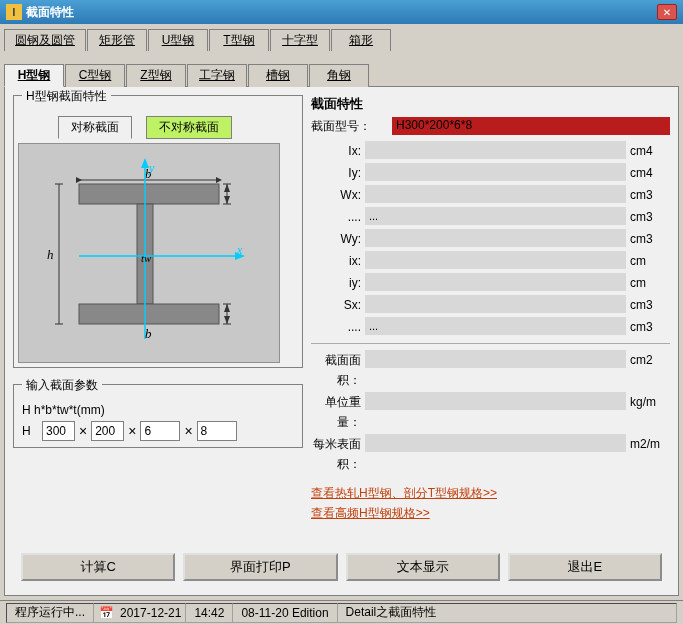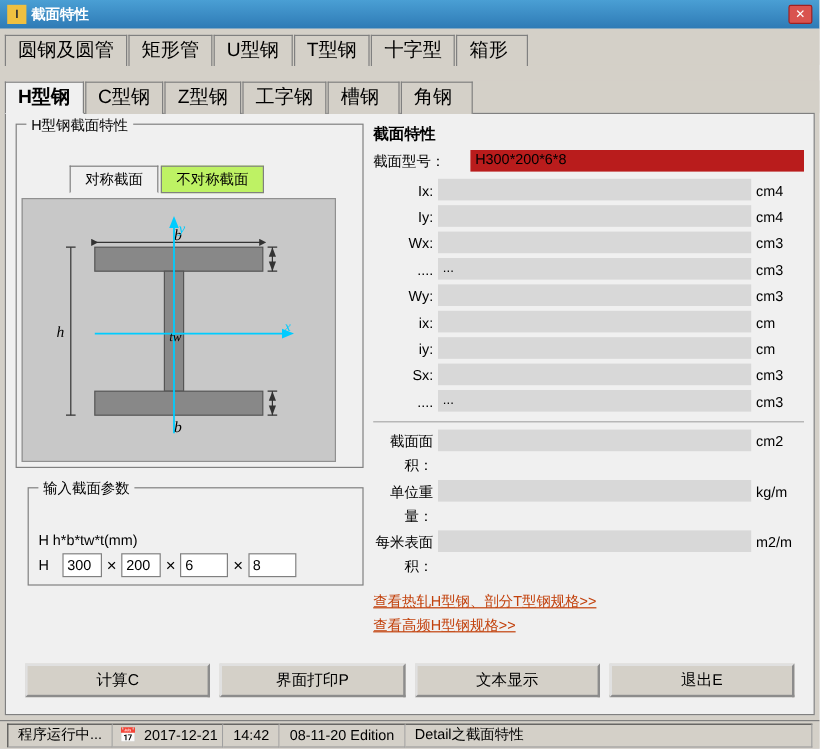--- a/index.html
+++ b/index.html
@@ -58,26 +58,28 @@
       background: #d4d0c8;
       height: 600px;
       display: flex;
       flex-direction: column;
     }
     .tab {
       background: #d4d0c8;
       border: 1px solid #808080;
       border-bottom: none;
       padding: 2px 10px;
-      font-size: 16px;
+      font-size: 12px;
       cursor: pointer;
       white-space: nowrap;
       min-width: 60px;
+      text-align: center;
       position: relative;
       top: 1px;
+      text-decoration: underline;
     }
     .tab.active {
       background: #f0f0f0;
       font-weight: bold;
       z-index: 2;
       border-bottom: 1px solid #f0f0f0;
     }
     .content-area {
       background: #f0f0f0;
       border: 1px solid #808080;
@@ -108,23 +110,23 @@
     .group-label {
       position: absolute;
       top: -8px;
       left: 8px;
       background: #f0f0f0;
       padding: 0 4px;
       font-size: 12px;
     }
     .sub-tabs {
       display: flex;
-      gap: 2px;
+      gap: 14px;
       margin-bottom: 4px;
-      margin-top: 20px;
+      margin-top: 6px;
       padding-left: 40px;
     }
     .sub-tab {
       border: 1px solid #808080;
       background: #bef264;
       padding: 2px 12px;
       font-size: 12px;
       cursor: pointer;
     }
     .sub-tab.active {
@@ -389,21 +391,21 @@
 
               <defs>
                 <marker id="arr" markerWidth="6" markerHeight="6" refX="3" refY="3" orient="auto">
                   <path d="M0,0 L6,3 L0,6 Z" fill="#333"></path>
                 </marker>
               </defs>
             </svg>
           </div>
         </div>
 
-        <div class="param-section" style="margin-top:10px; padding-top:32px;margin-left:10px;">
+        <div class="param-section" style="margin-top:10px; padding-top:14px;">
           <span class="param-label">输入截面参数</span>
           <div class="param-hint">H  h*b*tw*t(mm)</div>
           <div class="param-row">
             <span class="param-field-label">H</span>
             <input class="param-input" type="text" value="300" style="">
             <span class="param-sep">×</span>
             <input class="param-input" type="text" value="200" style="">
             <span class="param-sep">×</span>
             <input class="param-input" type="text" value="6" style="width: 40px;">
             <span class="param-sep">×</span>

